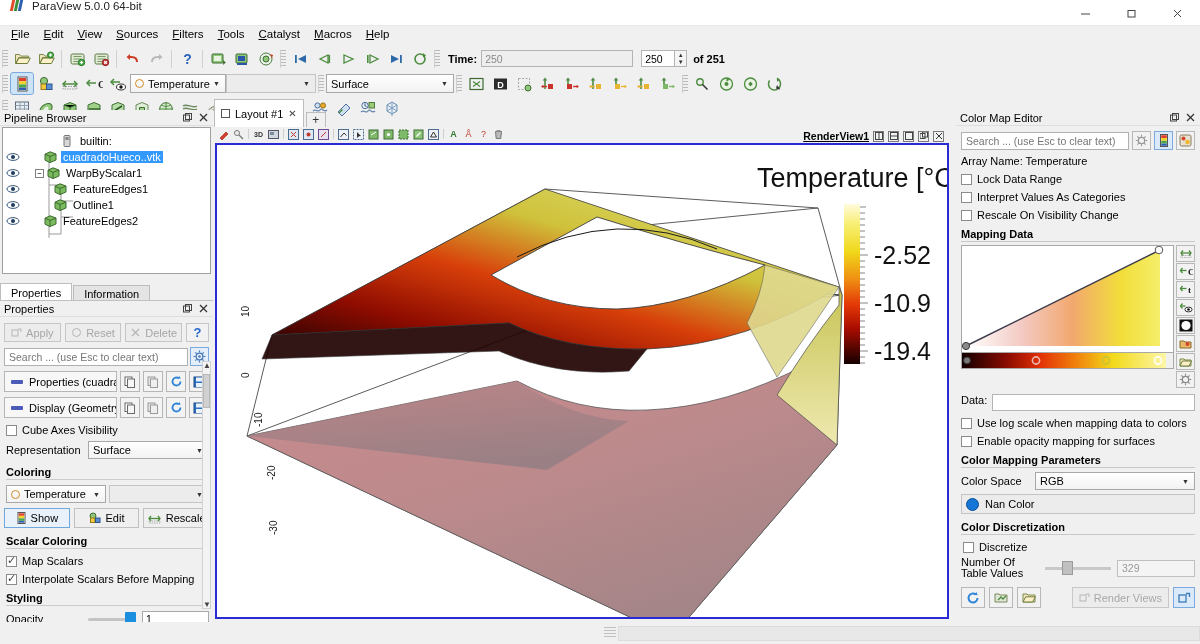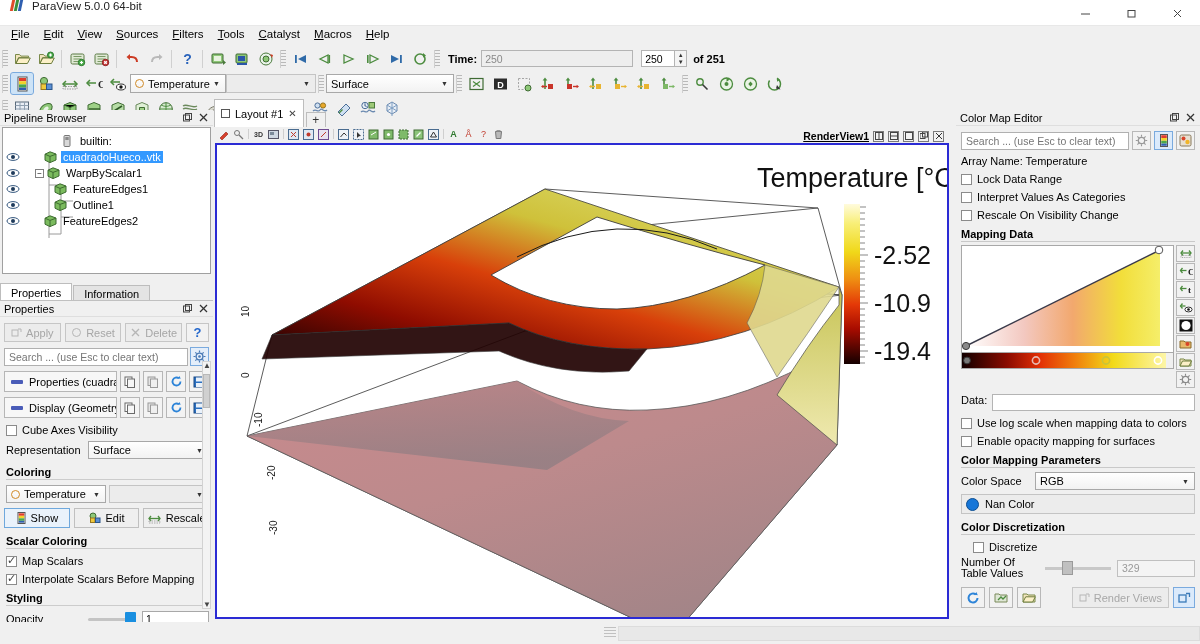--- a/index.html
+++ b/index.html
@@ -1392,21 +1392,21 @@
         </div>
       </div>
 
       <div class="nanrow">
         <span class="nandot"></span>
         <span>Nan Color</span>
       </div>
 
       <div class="cm-sect">Color Discretization</div>
 
-      <div class="chkrow" style="margin-left:12px">
+      <div class="chkrow" style="margin-left:2px">
         <span class="chk"></span>
         <span>Discretize</span>
       </div>
 
       <div class="ntv-row">
         <span class="ntv-lab">Number Of Table Values</span>
         <div class="ntv-slider">
           <div class="track"></div>
             <div class="handle"></div>
         </div>

